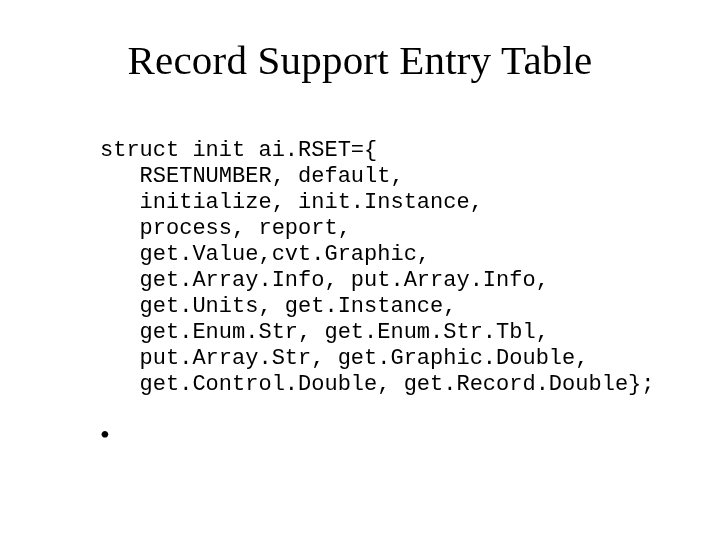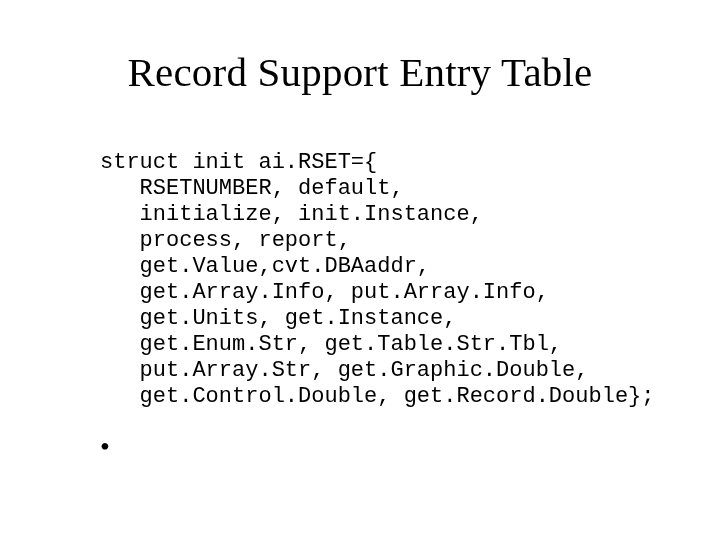--- a/index.html
+++ b/index.html
@@ -14,21 +14,21 @@
   .slide {
     width: 720px;
     height: 540px;
     position: relative;
     box-sizing: border-box;
   }
   .title {
     font-size: 41px;
     font-weight: 400;
     text-align: center;
-    padding-top: 48px;
+    padding-top: 36px;
     padding-bottom: 20px;
     letter-spacing: 0.2px;
   }
   .code {
     font-family: "Courier New", Courier, monospace;
     font-size: 22px;
     line-height: 1.18;
     white-space: pre;
     margin-left: 100px;
     margin-top: 8px;
@@ -50,24 +50,24 @@
 
 <div class="slide">
 
   <div class="title">Record Support Entry Table</div>
 
   <div class="code">
 <span>struct init ai.RSET={</span>
 <span>   RSETNUMBER, default,</span>
 <span>   initialize, init.Instance,</span>
 <span>   process, report,</span>
-<span>   get.Value,cvt.DBAaddr,</span>
+<span>   get.Value,cvt.Graphic,</span>
 <span>   get.Array.Info, put.Array.Info,</span>
 <span>   get.Units, get.Instance,</span>
-<span>   get.Enum.Str, get.Table.Str.Tbl,</span>
+<span>   get.Enum.Str, get.Enum.Str.Tbl,</span>
 <span>   put.Array.Str, get.Graphic.Double,</span>
 <span>   get.Control.Double, get.Record.Double};</span></div>
 
   <div class="bullet">
     <span class="dot">•</span>
   </div>
 
 </div>
 
 </body></html>

